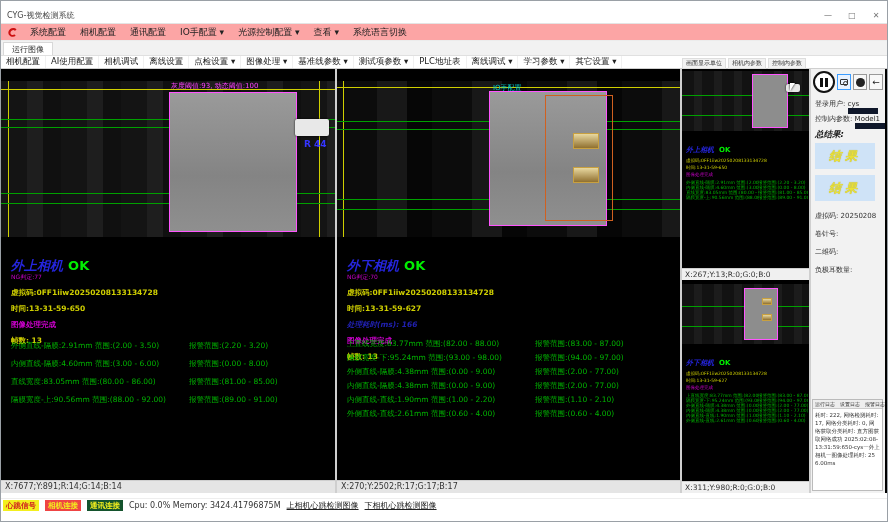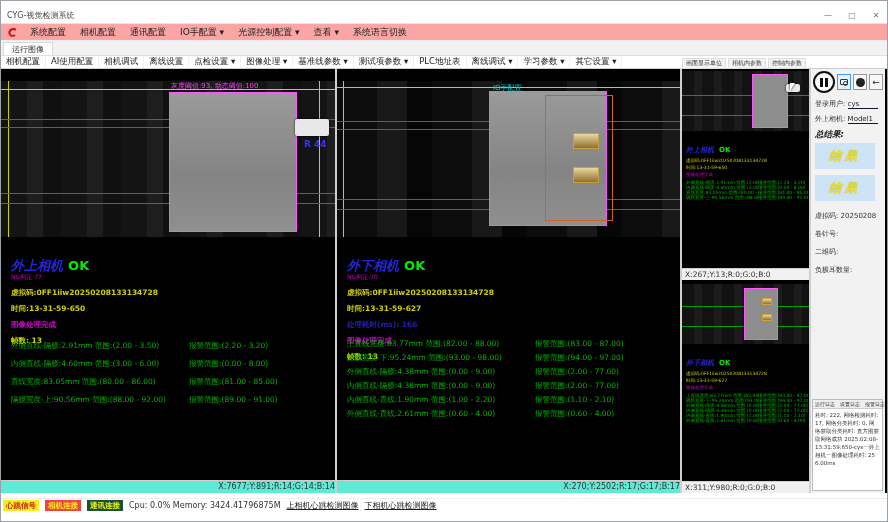--- a/index.html
+++ b/index.html
@@ -49,28 +49,28 @@
   .tab-conn { position:absolute; background:#e8e8e8; border-radius:2px; box-shadow:0 0 2px #000; }
   .orange-box { position:absolute; border:1px solid #d06020; }
   .hot-spot { position:absolute; background:linear-gradient(180deg,#e8d8a0,#907030); border:1px solid #c8a040; }
 
   .info-block { position:absolute; left:10px; width:95%; }
   .cam-title { font-size:13px; font-weight:bold; font-style:italic; color:#2525dd; display:inline; }
   .ok-text { font-size:13px; font-weight:bold; color:#00ee00; display:inline; }
   .ng-small { font-size:6px; color:#cc00cc; margin-top:-2px; }
   .y-line { font-size:7.5px; color:#cfcf00; font-weight:bold; margin-top:6px; white-space:nowrap; }
   .m-line { font-size:7.5px; color:#cc00cc; font-weight:bold; margin-top:6px; }
-  .b-line { font-size:7.5px; color:#2020b0; font-weight:bold; margin-top:6px; }
+  .b-line { font-size:7.5px; color:#2020b0; font-weight:bold; margin-top:6px;font-style:italic; }
 
   .meas-row { position:absolute; width:100%; font-size:7.5px; color:#00b400; white-space:nowrap; }
   .meas-m { position:absolute; left:10px; }
   .meas-a { position:absolute; }
 
-  .coord-bar { position:absolute; left:0; bottom:0; width:100%; height:13px; background:#5eead4;
-               border-top:1px solid #cfcfcf; font-size:8px; color:#333; padding:1px 0 0 4px;text-align:right; }
+  .coord-bar { position:absolute; left:0; bottom:0; width:100%; height:13px; background:#e5e5e5;
+               border-top:1px solid #cfcfcf; font-size:8px; color:#333; padding:1px 0 0 4px; }
 
   
   .mini-tabs { position:absolute; left:0; top:-11px; display:flex; gap:2px; }
   .mini-tab { font-size:6px; color:#333; background:#f2f2f2; padding:0 3px; border:1px solid #ddd; }
   .mini-panel { position:absolute; left:0; width:100%; height:211px; background:#000; }
   .mini-img { position:absolute; left:0; top:2px; width:100%; height:60px; background:
       repeating-linear-gradient(90deg,#121212 0 12px,#1c1c1c 12px 20px); overflow:hidden; }
   .mini-battery { position:absolute; background:#8d8d8d; border:1px solid #ff55ff; }
   .mini-info { position:absolute; left:4px; }
   .mini-title { font-size:7px; font-weight:bold; font-style:italic; color:#2525dd; display:inline; }
@@ -93,21 +93,21 @@
                display:flex; align-items:center; justify-content:center; gap:2px; }
   .pause-btn i { display:block; width:3px; height:9px; background:#111; }
   .sq-btn { width:14px; height:16px; border:1px solid #999; background:#f8f8f8; display:flex;
             align-items:center; justify-content:center; font-size:9px; color:#222; }
   .sq-btn.active { border:1px solid #3b9cff; background:#e8f2ff; }
   .cam-glyph { width:8px; height:6px; border:1px solid #333; border-radius:1px; position:relative; }
   .cam-glyph:after { content:""; position:absolute; left:2px; top:1px; width:3px; height:3px;
                      border:1px solid #333; border-radius:50%; }
   .dark-circle { width:9px; height:9px; border-radius:50%; background:#222; }
   .side-field { position:absolute; left:4px; font-size:7px; color:#333; white-space:nowrap; }
-  .side-val { display:inline-block; border-bottom:1px solid #0f172a; min-width:30px; font-size:7px; color:#222; }
+  .side-val { display:inline-block; border-bottom:6px solid #0f172a; min-width:30px; font-size:7px; color:#222; }
   .total-label { position:absolute; left:4px; font-size:8.5px; font-weight:bold; font-style:italic; color:#111; }
   .result-box { position:absolute; left:4px; width:60px; height:26px; background:#cfe3f7;
                 display:flex; align-items:center; justify-content:center; }
   .result-box span { color:#e8e03a; font-weight:bold; font-style:italic; font-size:12px; letter-spacing:4px;
                      text-shadow:0 0 1px #b0a000; }
   .log-box { position:absolute; left:1px; bottom:2px; width:71px; height:92px; background:#fff;
              border:1px solid #bbb; }
   .log-tabs { display:flex; gap:1px; background:#eee; border-bottom:1px solid #ccc; }
   .log-tab { font-size:5px; color:#333; padding:1px 2px; white-space:nowrap; }
   .log-text { font-size:5.5px; color:#333; padding:2px; line-height:8px; word-break:break-all; }
@@ -369,21 +369,21 @@
         <div class="sq-btn">
             <span>←</span>
           </div>
       </div>
 
       <div class="side-field" style="top:30px;">
         <span>登录用户:</span>
         <span class="side-val">cys</span>
       </div>
       <div class="side-field" style="top:45px;">
-        <span>外上相机:</span>
+        <span>控制内参数:</span>
         <span class="side-val">Model1</span>
       </div>
 
       <div class="total-label" style="top:60px;">总结果:</div>
       <div class="result-box" style="top:74px;">
         <span>结果</span>
       </div>
       <div class="result-box" style="top:106px;">
         <span>结果</span>
       </div>

